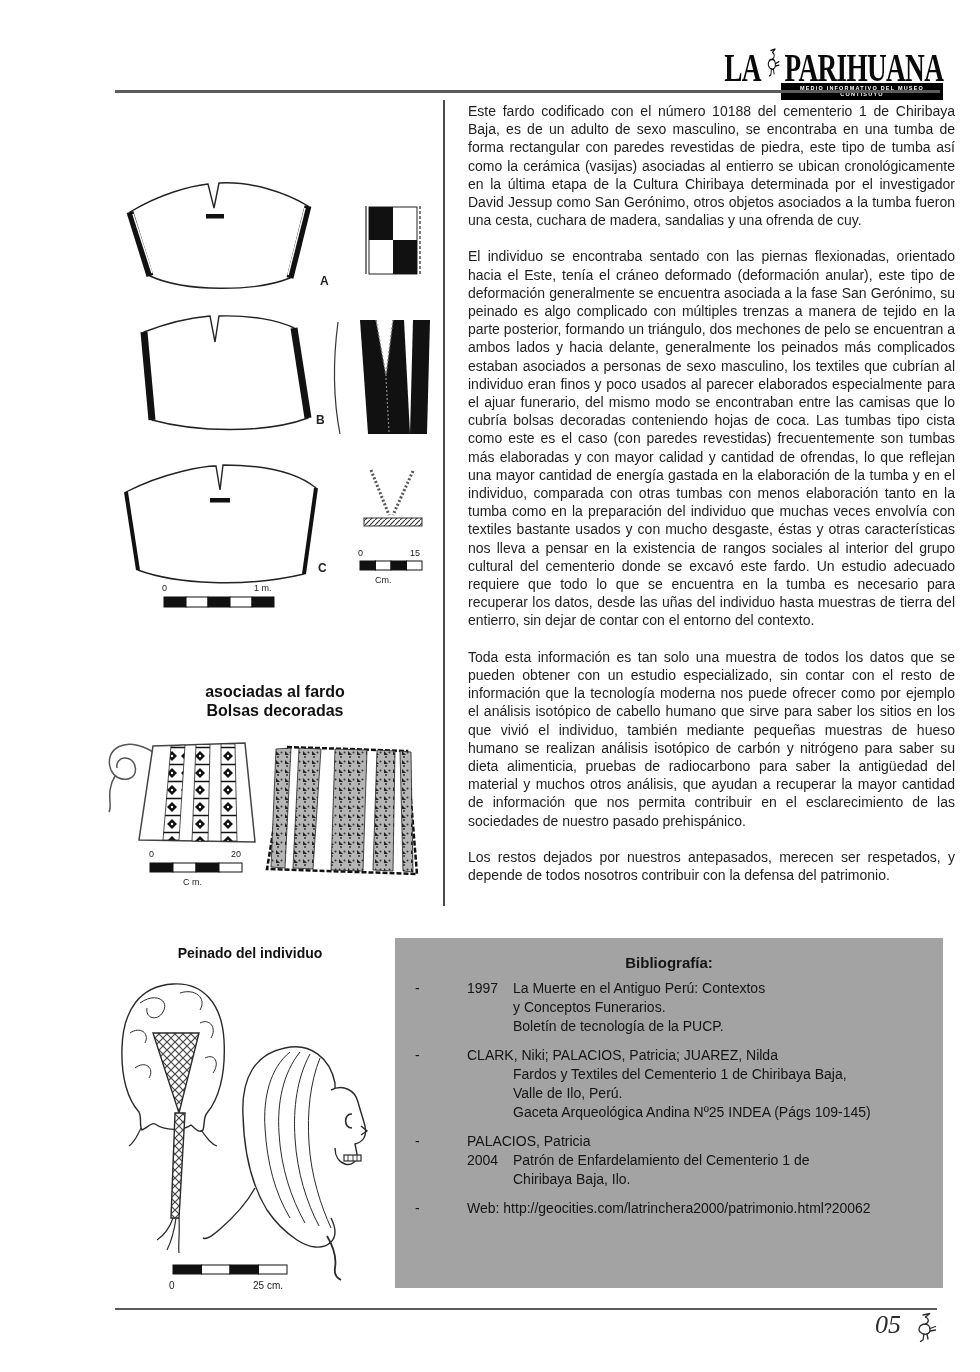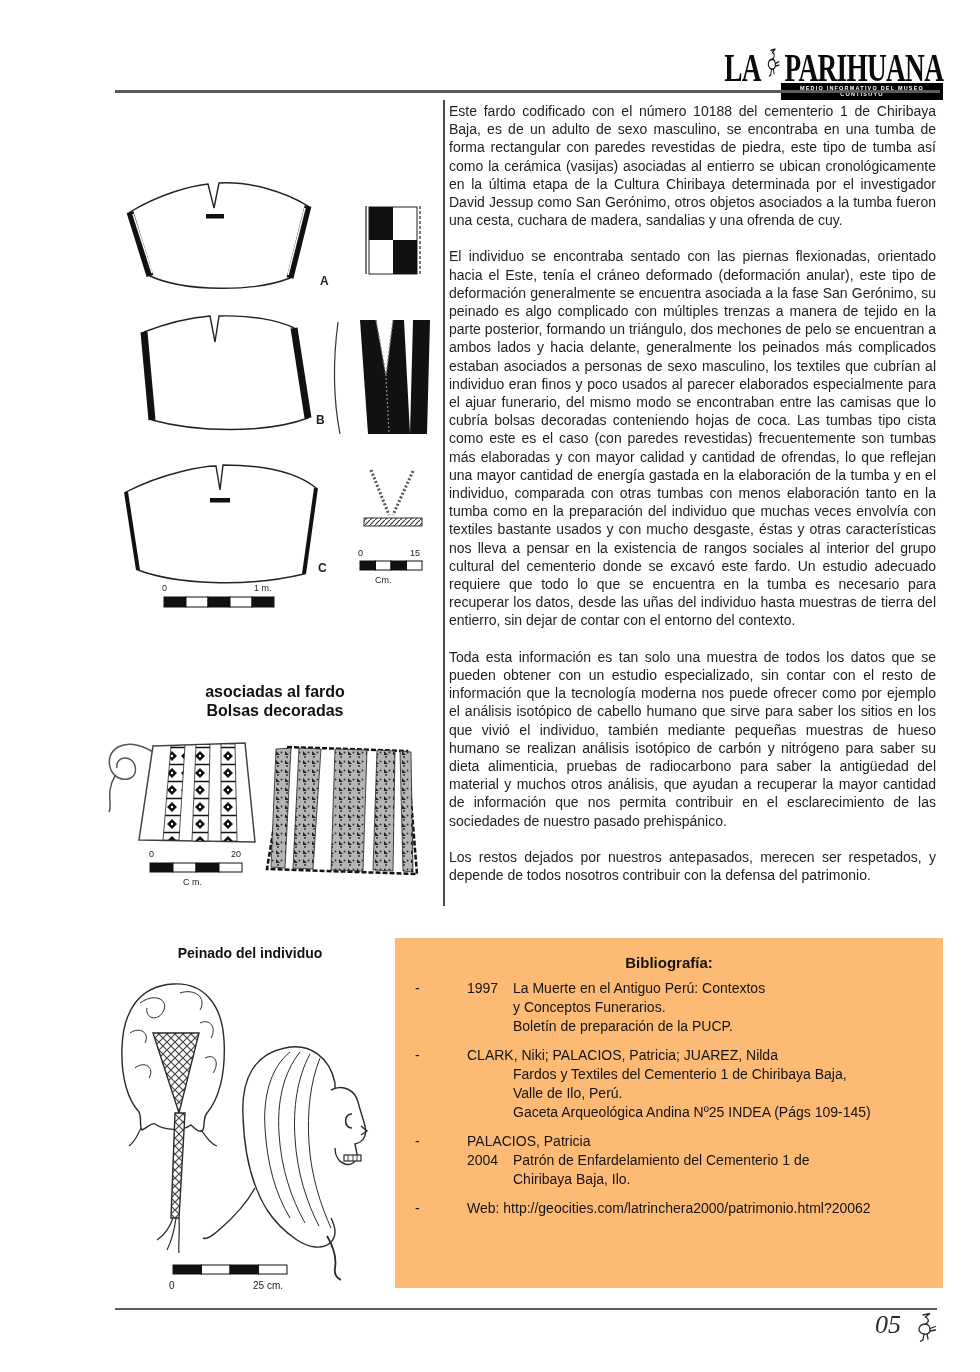--- a/index.html
+++ b/index.html
@@ -33,27 +33,27 @@
   .cap3 { left:85px; top:944px; width:260px; font-size:14px; }
   .figsvg { position:absolute; }
   .fig1 { left:85px; top:170px; }
   .fig2 { left:60px; top:732px; }
   .fig3 { left:60px; top:978px; }
   svg text { font-family:"Liberation Sans", sans-serif; fill:#222; }
 
   .v-divider { position:absolute; left:408px; top:100px; width:1.5px; height:806px; background:#4a4a4a; }
 
   
-  .article { position:absolute; left:414px; top:102px; width:487px; font-size:14px; line-height:18.2px; }
+  .article { position:absolute; left:433px; top:102px; width:487px; font-size:14px; line-height:18.2px; }
   .article p { margin:0 0 18px 0; text-align:justify; }
 
   
   .bib {
     position:absolute; left:360px; top:938px; width:548px; height:350px;
-    background:#fdba74; font-size:14px; line-height:19px; color:#141414;
+    background:#a3a3a3; font-size:14px; line-height:19px; color:#141414;
   }
   .bib-title { text-align:center; font-weight:bold; font-size:15px; margin:15px 0 7px 0; }
   .bib-entry { position:relative; padding-left:72px; margin-bottom:10px; }
   .bib-bullet { position:absolute; left:20px; top:0; }
   .bib-line { white-space:nowrap; }
   .bib-year { display:inline-block; width:46px; }
   .indent2 { padding-left:46px; }
 
   
   .footer-rule { position:absolute; left:80px; top:1308px; width:822px; height:2px; background:#5c5c5c; }
@@ -274,21 +274,21 @@
     <p>Los restos dejados por nuestros antepasados, merecen ser respetados, y depende de todos  nosotros contribuir con  la defensa del patrimonio.</p>
   </div>
 
   <div class="bib">
     <div class="bib-title">Bibliografía:</div>
 
     <div class="bib-entry">
       <span class="bib-bullet">-</span>
       <div class="bib-line"><span class="bib-year">1997</span><span>La Muerte en el Antiguo Perú: Contextos</span></div>
       <div class="bib-line indent2">y Conceptos Funerarios.</div>
-      <div class="bib-line indent2">Boletín de preparación de la PUCP.</div>
+      <div class="bib-line indent2">Boletín de tecnología de la PUCP.</div>
     </div>
 
     <div class="bib-entry">
       <span class="bib-bullet">-</span>
       <div class="bib-line">CLARK, Niki; PALACIOS, Patricia; JUAREZ, Nilda</div>
       <div class="bib-line indent2">Fardos y Textiles del Cementerio 1 de Chiribaya Baja,</div>
       <div class="bib-line indent2">Valle de Ilo, Perú.</div>
       <div class="bib-line indent2">Gaceta Arqueológica Andina Nº25 INDEA (Págs 109-145)</div>
     </div>
 

